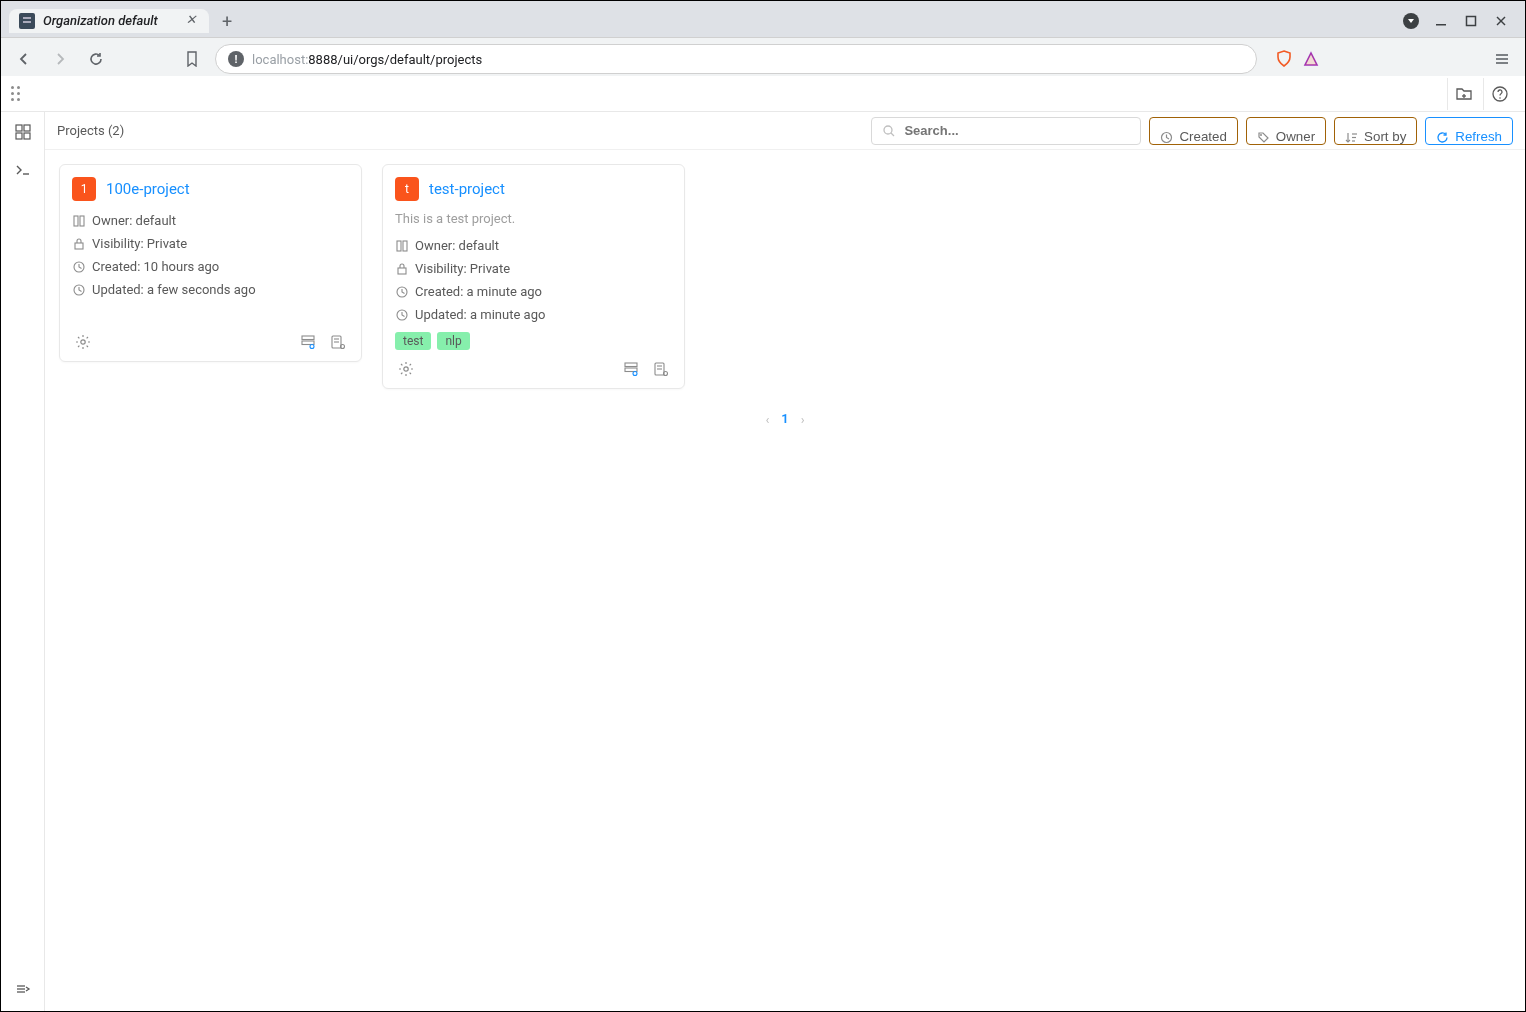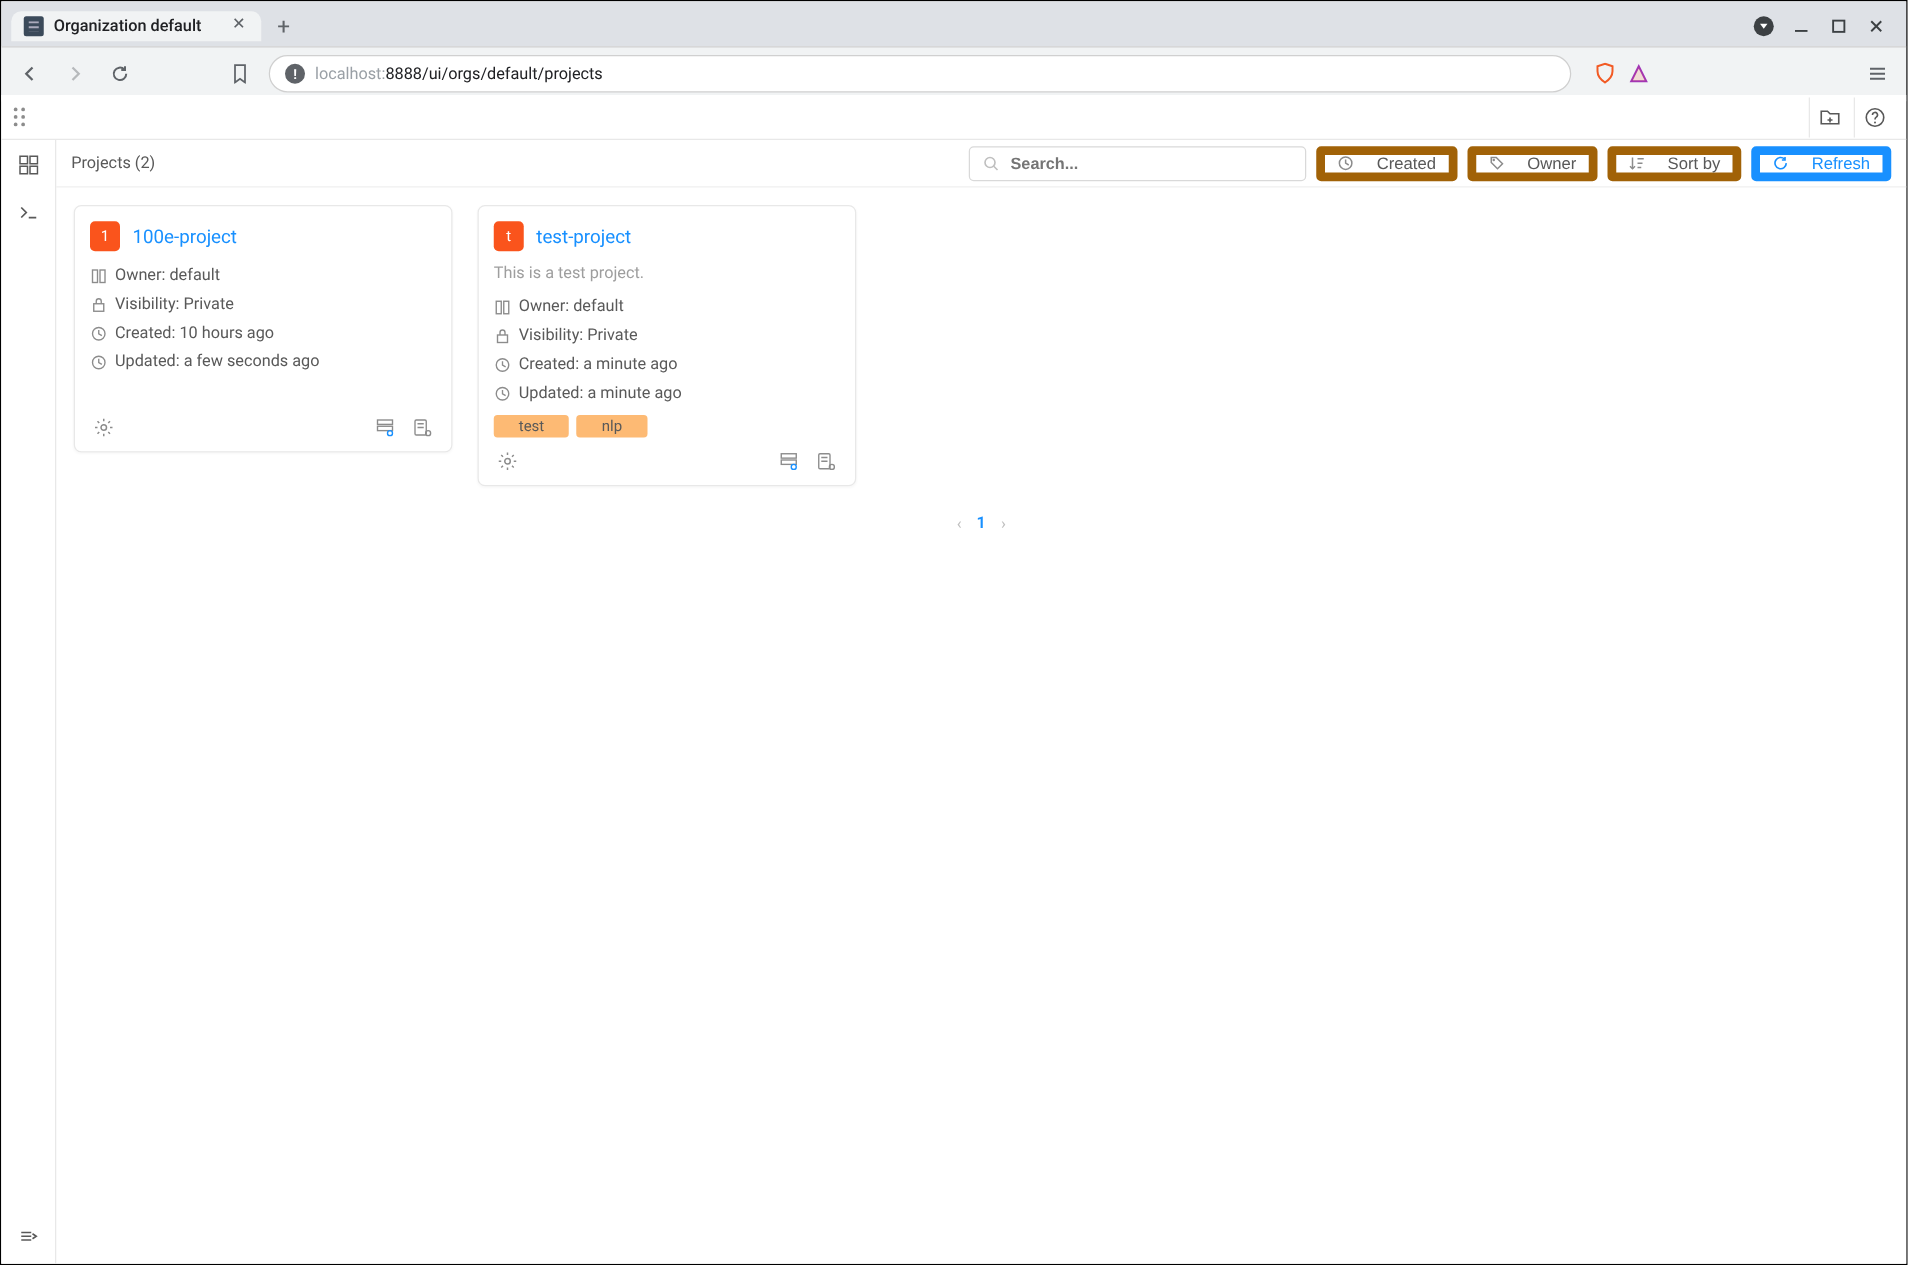--- a/index.html
+++ b/index.html
@@ -2,21 +2,21 @@
 <html><head>
 <meta charset="utf-8">
 <style>
   * { box-sizing: border-box; }
   html, body { margin:0; padding:0; font-family: -apple-system, BlinkMacSystemFont, "Segoe UI", Roboto, "Helvetica Neue", Arial, sans-serif; font-size:13px; color:#333; background:#fff; }
   body { width:1526px; height:1012px; overflow:hidden; border:1px solid #000; }
 
   
   .browser-chrome { background:#dee1e6; }
   .tabstrip { display:flex; align-items:center; height:36px; padding:4px 8px 0 8px; gap:4px; }
-  .tab { display:flex; align-items:center; gap:8px; background:#f1f3f4; border-radius:8px 8px 0 0; padding:4px 10px; min-width:200px; }
+  .tab { display:flex; align-items:flex-start; gap:8px; background:#f1f3f4; border-radius:8px 8px 0 0; padding:4px 10px; min-width:200px;font-style:italic; }
   .tab .fav { width:16px; height:16px; background:#3b4a5a; border-radius:2px; display:flex; align-items:center; justify-content:center; }
   .tab .fav::after{content:""; width:8px; height:8px; background:linear-gradient(#aab 50%, transparent 50%) 0 0/100% 4px;}
   .tab-title { flex:1; font-size:13px; color:#202124; font-weight:500;}
   .tab-close { width:16px; height:16px; color:#5f6368; text-align:center; line-height:14px; border-radius:50%; cursor:pointer;}
   .tab-add { width:28px; height:28px; display:flex; align-items:center; justify-content:center; color:#5f6368; font-size:18px; cursor:pointer; border-radius:50%;}
   .win-controls { margin-left:auto; display:flex; align-items:center; gap:14px; padding-right:8px;}
   .win-controls span { width:16px; height:16px; display:flex; align-items:center; justify-content:center; color:#3c4043; cursor:pointer;}
   .badge-circle{width:18px;height:18px;border-radius:50%;background:#3c4043;color:#fff;display:flex;align-items:center;justify-content:center;font-size:10px;}
 
   .addrbar { display:flex; align-items:center; gap:10px; padding:6px 10px; background:#f1f3f4; border-top:1px solid #d0d0d0; border-bottom:1px solid #d0d0d0;}
@@ -41,33 +41,33 @@
   .sidebar{width:44px;border-right:1px solid #e8e8e8;display:flex;flex-direction:column;align-items:center;padding-top:6px;gap:10px;}
   .side-btn{width:28px;height:28px;display:flex;align-items:center;justify-content:center;color:#595959;cursor:pointer;border-radius:4px;}
   .sidebar-footer{margin-top:auto;margin-bottom:8px;}
 
   .main{flex:1;display:flex;flex-direction:column;min-width:0;}
   .toolbar{height:38px;border-bottom:1px solid #f0f0f0;display:flex;align-items:center;padding:0 12px;gap:8px;}
   .toolbar-title{color:#595959;}
   .toolbar-spacer{flex:1;}
   .search-box{display:flex;align-items:center;gap:6px;border:1px solid #d9d9d9;border-radius:4px;padding:0 10px;height:28px;min-width:270px;color:#bfbfbf;}
   .search-box input{border:none;outline:none;flex:1;font-size:13px;color:#333;background:transparent;font-weight:bold;}
-  .pill-btn{display:flex;align-items:center;gap:18px;border:7px solid #a16207;border-radius:4px;padding:0 10px;height:28px;color:#595959;background:#fff;cursor:pointer;}
+  .pill-btn{display:flex;align-items:flex-end;gap:6px;border:1px solid #a16207;border-radius:4px;padding:0 10px;height:28px;color:#595959;background:#fff;cursor:pointer;}
   .pill-btn.primary{border-color:#1890ff;color:#1890ff;}
 
   .cards{display:flex;gap:20px;padding:14px;align-items:flex-start;}
   .card{width:303px;border:1px solid #e8e8e8;border-radius:6px;box-shadow:0 1px 2px rgba(0,0,0,0.03);display:flex;flex-direction:column;padding:12px 12px 8px 12px;min-height:198px;}
   .card-head{display:flex;align-items:center;gap:10px;margin-bottom:8px;}
   .avatar{width:24px;height:24px;border-radius:4px;background:#fa541c;color:#fff;display:flex;align-items:center;justify-content:center;font-size:12px;}
   .proj-name{color:#1890ff;font-size:15px;cursor:pointer;}
   .desc{color:#9e9e9e;margin:2px 0 8px 0;}
   .meta-row{display:flex;align-items:flex-end;gap:6px;color:#595959;margin:4px 0;}
   .meta-row .mi{width:14px;height:14px;color:#8c8c8c;flex-shrink:0;}
   .tags{display:flex;gap:6px;margin-top:6px;}
-  .tag{background:#fdba74;border-radius:3px;padding:2px 20px;font-size:12px;color:#595959;}
+  .tag{background:#86efac;border-radius:3px;padding:2px 8px;font-size:12px;color:#595959;}
   .card-foot{margin-top:auto;display:flex;align-items:center;gap:8px;padding-top:8px;}
   .card-foot .spacer{flex:1;}
   .foot-ico{width:22px;height:22px;display:flex;align-items:center;justify-content:center;color:#8c8c8c;cursor:pointer;}
 
   .pagination{display:flex;align-items:center;justify-content:center;gap:12px;margin-top:8px;color:#bfbfbf;}
   .pagination .pg{color:#1890ff;font-weight:600;border-bottom:1px solid transparent;cursor:pointer;}
   .pagination .arrow{cursor:pointer;}
 
   svg{display:block;}
 </style>

